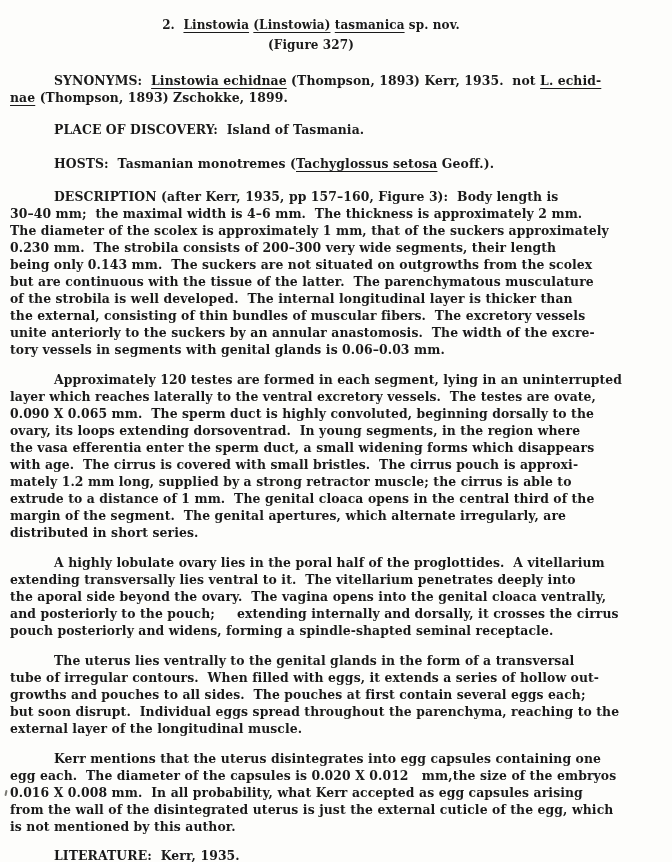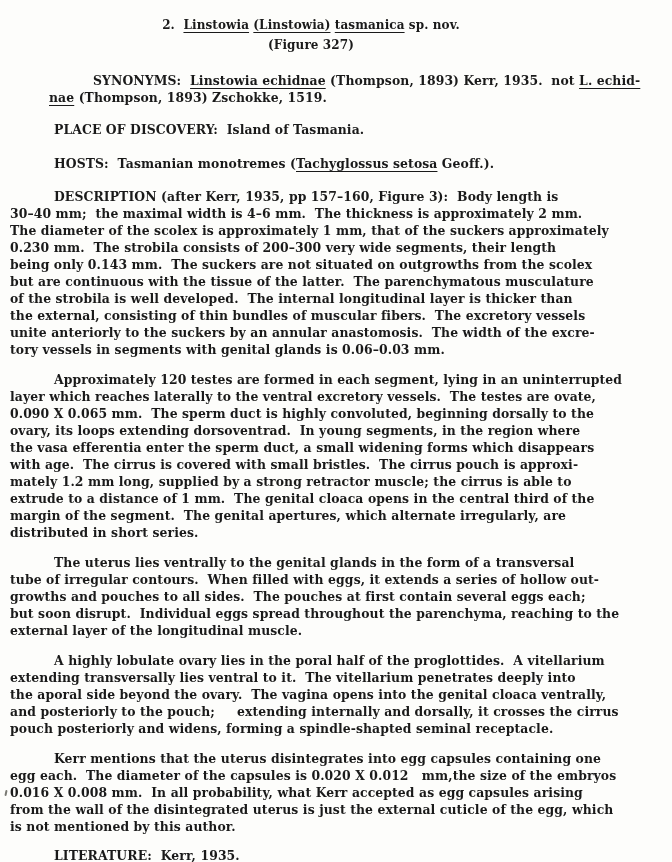--- a/index.html
+++ b/index.html
@@ -24,21 +24,21 @@
     font-size: 12px;
     margin: 0 54px 17px 0;
     white-space: pre-wrap;
   }
   .u { text-decoration: underline; text-underline-offset: 3px; text-decoration-thickness: 1px; }
   .para {
     margin: 0 0 13px 0;
     white-space: pre-wrap;
     text-indent: 44px;
   }
-  .mb15 { margin-bottom: 15px; margin-left: 39px; }
+  .mb15 { margin-bottom: 15px; }
   .mb16 { margin-bottom: 16px; }
   .mb17 { margin-bottom: 17px; }
   .mb12 { margin-bottom: 12px; margin-top: 7px; }
   .speck {
     position: absolute;
     left: 5px;
     top: 790px;
     width: 2px;
     height: 6px;
     background: #7a7a74;
@@ -46,21 +46,21 @@
     transform: rotate(12deg);
   }
 </style>
 </head>
 <body>
 
 <div class="page">
 
   <div class="title-block"><span>2.</span><span>  </span><span class="u">Linstowia</span><span> </span><span class="u">(Linstowia)</span><span> </span><span class="u">tasmanica</span><span> sp. nov.</span><br><span>(Figure 327)</span></div>
 
-  <p class="para mb15"><span>SYNONYMS:  </span><span class="u">Linstowia echidnae</span><span> (Thompson, 1893) Kerr, 1935.  not </span><span class="u">L. echid-</span><br><span class="u">nae</span><span> (Thompson, 1893) Zschokke, 1519.</span></p>
+  <p class="para mb15"><span>SYNONYMS:  </span><span class="u">Linstowia echidnae</span><span> (Thompson, 1893) Kerr, 1935.  not </span><span class="u">L. echid-</span><br><span class="u">nae</span><span> (Thompson, 1893) Zschokke, 1899.</span></p>
 
   <p class="para mb17">PLACE OF DISCOVERY:  Island of Tasmania.</p>
 
   <p class="para mb16"><span>HOSTS:  Tasmanian monotremes (</span><span class="u">Tachyglossus setosa</span><span> Geoff.).</span></p>
 
   <p class="para">DESCRIPTION (after Kerr, 1935, pp 157–160, Figure 3):  Body length is
 30–40 mm;  the maximal width is 4–6 mm.  The thickness is approximately 2 mm.
 The diameter of the scolex is approximately 1 mm, that of the suckers approximately
 0.230 mm.  The strobila consists of 200–300 very wide segments, their length
 being only 0.143 mm.  The suckers are not situated on outgrowths from the scolex
@@ -74,31 +74,31 @@
 layer which reaches laterally to the ventral excretory vessels.  The testes are ovate,
 0.090 X 0.065 mm.  The sperm duct is highly convoluted, beginning dorsally to the
 ovary, its loops extending dorsoventrad.  In young segments, in the region where
 the vasa efferentia enter the sperm duct, a small widening forms which disappears
 with age.  The cirrus is covered with small bristles.  The cirrus pouch is approxi-
 mately 1.2 mm long, supplied by a strong retractor muscle; the cirrus is able to
 extrude to a distance of 1 mm.  The genital cloaca opens in the central third of the
 margin of the segment.  The genital apertures, which alternate irregularly, are
 distributed in short series.</p>
 
+  <p class="para">A highly lobulate ovary lies in the poral half of the proglottides.  A vitellarium
+extending transversally lies ventral to it.  The vitellarium penetrates deeply into
+the aporal side beyond the ovary.  The vagina opens into the genital cloaca ventrally,
+and posteriorly to the pouch;     extending internally and dorsally, it crosses the cirrus
+pouch posteriorly and widens, forming a spindle-shapted seminal receptacle.</p>
+
   <p class="para">The uterus lies ventrally to the genital glands in the form of a transversal
 tube of irregular contours.  When filled with eggs, it extends a series of hollow out-
 growths and pouches to all sides.  The pouches at first contain several eggs each;
 but soon disrupt.  Individual eggs spread throughout the parenchyma, reaching to the
 external layer of the longitudinal muscle.</p>
-
-  <p class="para">A highly lobulate ovary lies in the poral half of the proglottides.  A vitellarium
-extending transversally lies ventral to it.  The vitellarium penetrates deeply into
-the aporal side beyond the ovary.  The vagina opens into the genital cloaca ventrally,
-and posteriorly to the pouch;     extending internally and dorsally, it crosses the cirrus
-pouch posteriorly and widens, forming a spindle-shapted seminal receptacle.</p>
 
   <p class="para mb12">Kerr mentions that the uterus disintegrates into egg capsules containing one
 egg each.  The diameter of the capsules is 0.020 X 0.012   mm,the size of the embryos
 0.016 X 0.008 mm.  In all probability, what Kerr accepted as egg capsules arising
 from the wall of the disintegrated uterus is just the external cuticle of the egg, which
 is not mentioned by this author.</p>
 
   <p class="para">LITERATURE:  Kerr, 1935.</p>
 
   <div class="speck"></div>

